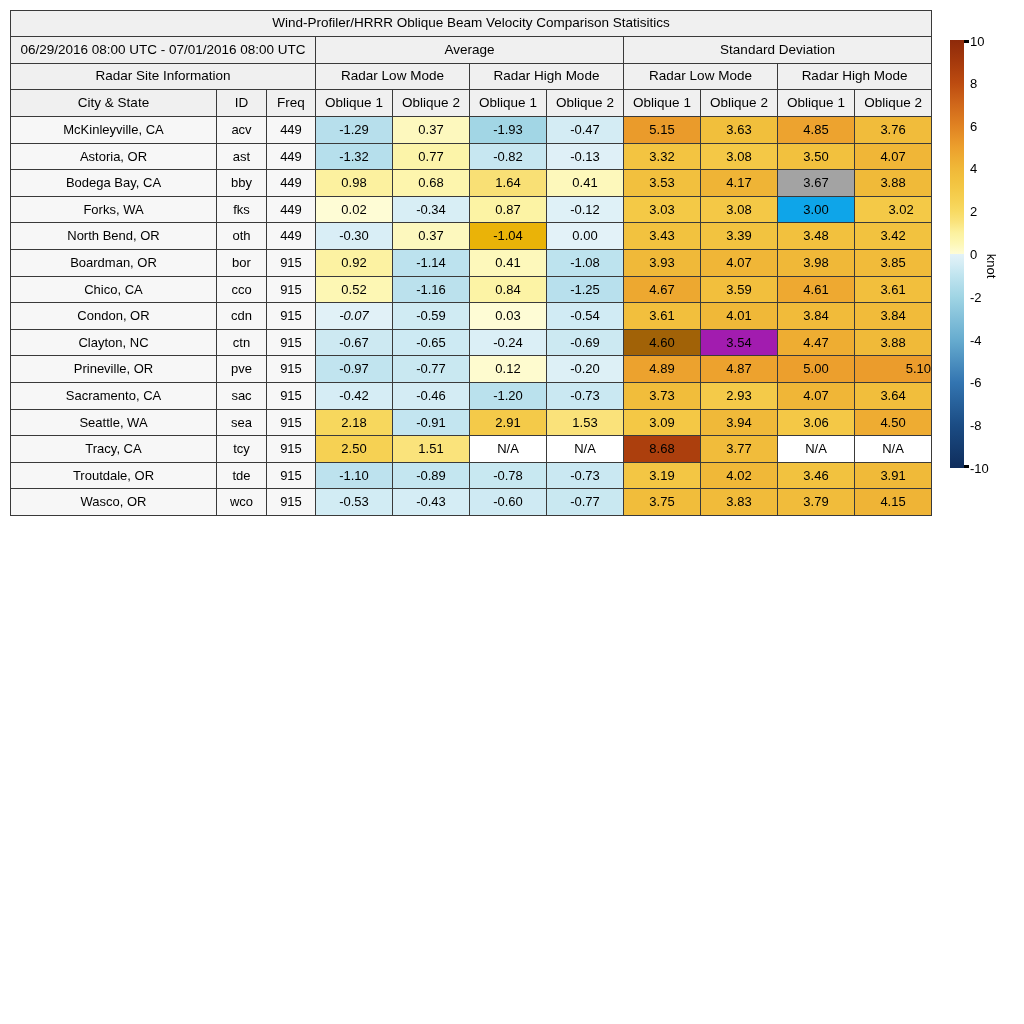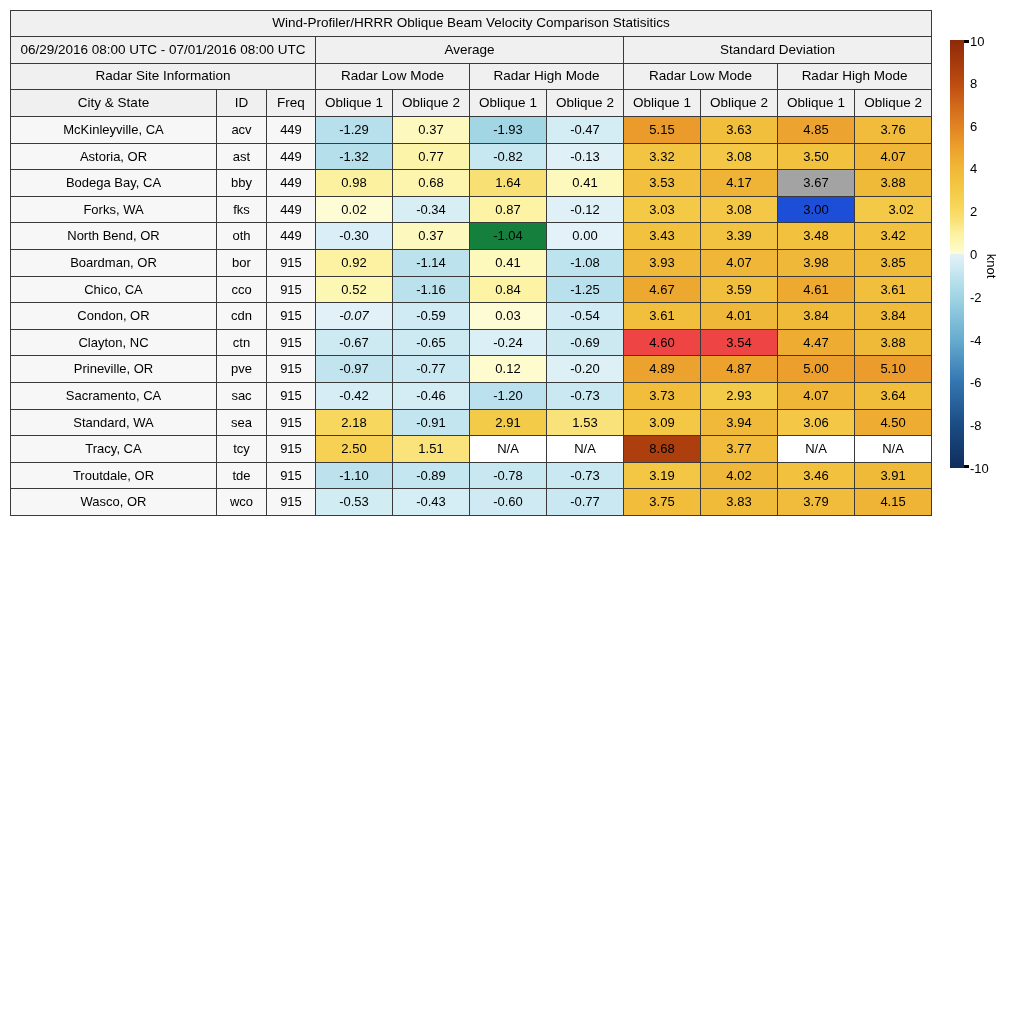--- a/index.html
+++ b/index.html
@@ -131,30 +131,30 @@
         <tr>
           <td class="label-cell">Forks, WA</td>
           <td class="label-cell">fks</td>
           <td class="label-cell">449</td>
           <td style="background: rgb(254, 252, 213);">0.02</td>
           <td style="background: rgb(216, 238, 245);">-0.34</td>
           <td style="background: rgb(252, 243, 164);">0.87</td>
           <td style="background: rgb(223, 241, 247);">-0.12</td>
           <td style="background: rgb(244, 201, 70);">3.03</td>
           <td style="background: rgb(244, 200, 70);">3.08</td>
-          <td style="background: #1d4ed8;">3.00</td>
+          <td style="background: #0ea5e9;">3.00</td>
           <td style="background: rgb(244, 201, 71); padding-left: 16px;">3.02</td>
         </tr>
         <tr>
           <td class="label-cell">North Bend, OR</td>
           <td class="label-cell">oth</td>
           <td class="label-cell">449</td>
           <td style="background: rgb(217, 238, 246);">-0.30</td>
           <td style="background: rgb(253, 248, 190);">0.37</td>
-          <td style="background: #15803d;">-1.04</td>
+          <td style="background: #eab308;">-1.04</td>
           <td style="background: rgb(227, 242, 248);">0.00</td>
           <td style="background: rgb(242, 194, 63);">3.43</td>
           <td style="background: rgb(242, 195, 64);">3.39</td>
           <td style="background: rgb(242, 193, 62);">3.48</td>
           <td style="background: rgb(242, 194, 63);">3.42</td>
         </tr>
         <tr>
           <td class="label-cell">Boardman, OR</td>
           <td class="label-cell">bor</td>
           <td class="label-cell">915</td>
@@ -194,53 +194,53 @@
           <td style="background: rgb(241, 187, 58);">3.84</td>
         </tr>
         <tr>
           <td class="label-cell">Clayton, NC</td>
           <td class="label-cell">ctn</td>
           <td class="label-cell">915</td>
           <td style="background: rgb(205, 233, 242);">-0.67</td>
           <td style="background: rgb(205, 234, 243);">-0.65</td>
           <td style="background: rgb(219, 239, 246);">-0.24</td>
           <td style="background: rgb(204, 233, 242);">-0.69</td>
-          <td style="background: #ef4444;">4.60</td>
-          <td style="background: #ef4444; text-align: center;">3.54</td>
+          <td style="background: #a16207;">4.60</td>
+          <td style="background: #a21caf; text-align: center;">3.54</td>
           <td style="background: rgb(238, 173, 50);">4.47</td>
           <td style="background: rgb(240, 186, 57);">3.88</td>
         </tr>
         <tr>
           <td class="label-cell">Prineville, OR</td>
           <td class="label-cell">pve</td>
           <td class="label-cell">915</td>
           <td style="background: rgb(193, 228, 239);">-0.97</td>
           <td style="background: rgb(201, 232, 241);">-0.77</td>
           <td style="background: rgb(254, 251, 207);">0.12</td>
           <td style="background: rgb(221, 240, 246);">-0.20</td>
           <td style="background: rgb(236, 162, 46);">4.89</td>
           <td style="background: rgb(237, 162, 46);">4.87</td>
           <td style="background: rgb(236, 159, 45);">5.00</td>
-          <td style="background: rgb(235, 156, 44);">5.10</td>
+          <td style="background: rgb(235, 156, 44); text-align: right;">5.10</td>
         </tr>
         <tr>
           <td class="label-cell">Sacramento, CA</td>
           <td class="label-cell">sac</td>
           <td class="label-cell">915</td>
           <td style="background: rgb(214, 237, 245);">-0.42</td>
           <td style="background: rgb(212, 236, 244);">-0.46</td>
           <td style="background: rgb(186, 225, 237);">-1.20</td>
           <td style="background: rgb(202, 232, 242);">-0.73</td>
           <td style="background: rgb(241, 189, 59);">3.73</td>
           <td style="background: rgb(244, 202, 73); margin-top: 48px;">2.93</td>
           <td style="background: rgb(240, 182, 55);">4.07</td>
           <td style="background: rgb(241, 190, 60);">3.64</td>
         </tr>
         <tr>
-          <td class="label-cell">Standard, WA</td>
+          <td class="label-cell">Seattle, WA</td>
           <td class="label-cell">sea</td>
           <td class="label-cell">915</td>
           <td style="background: rgb(247, 215, 93);">2.18</td>
           <td style="background: rgb(195, 229, 240);">-0.91</td>
           <td style="background: rgb(244, 202, 73);">2.91</td>
           <td style="background: rgb(250, 226, 122);">1.53</td>
           <td style="background: rgb(244, 200, 69);">3.09</td>
           <td style="background: rgb(240, 185, 57);">3.94</td>
           <td style="background: rgb(244, 200, 70);">3.06</td>
           <td style="background: rgb(238, 172, 50); margin-left: 24px;">4.50</td>

